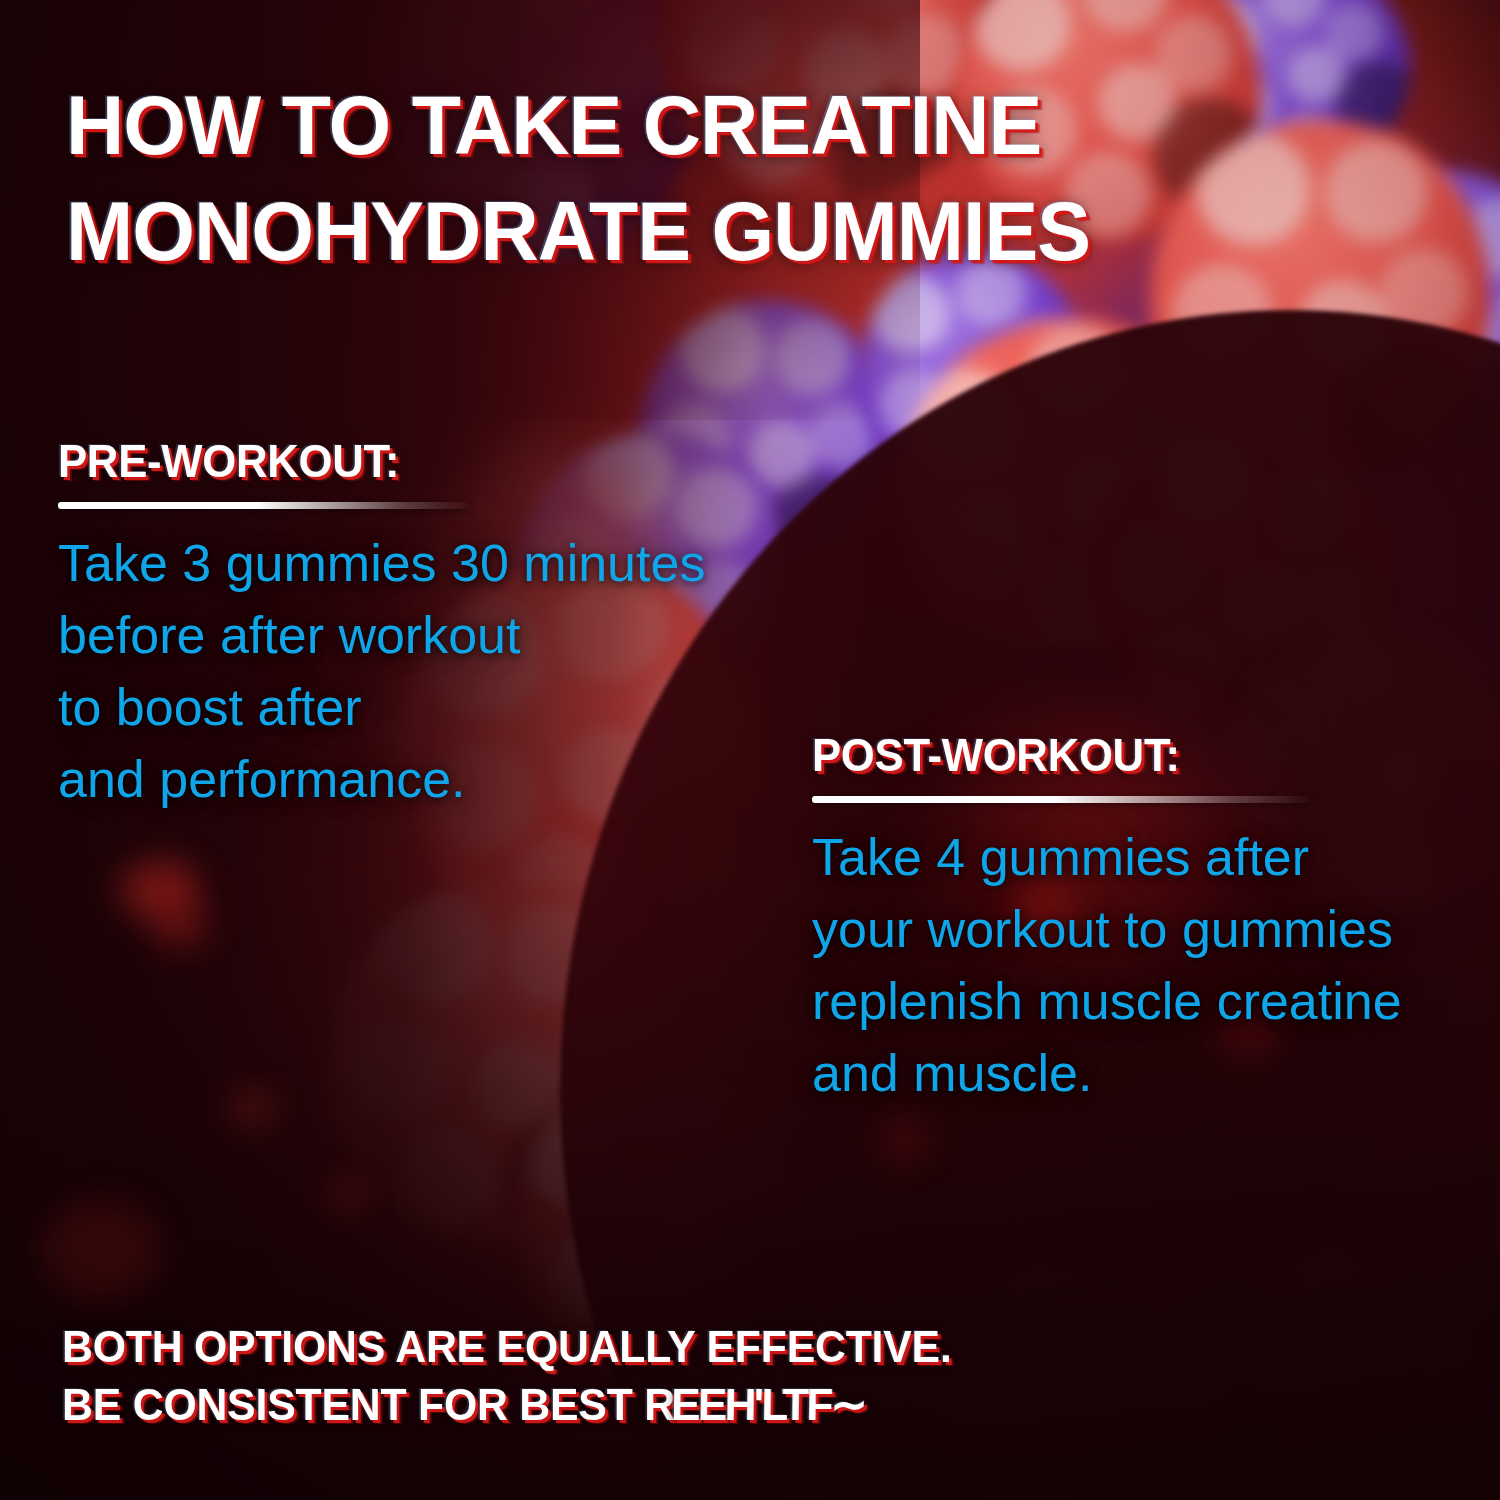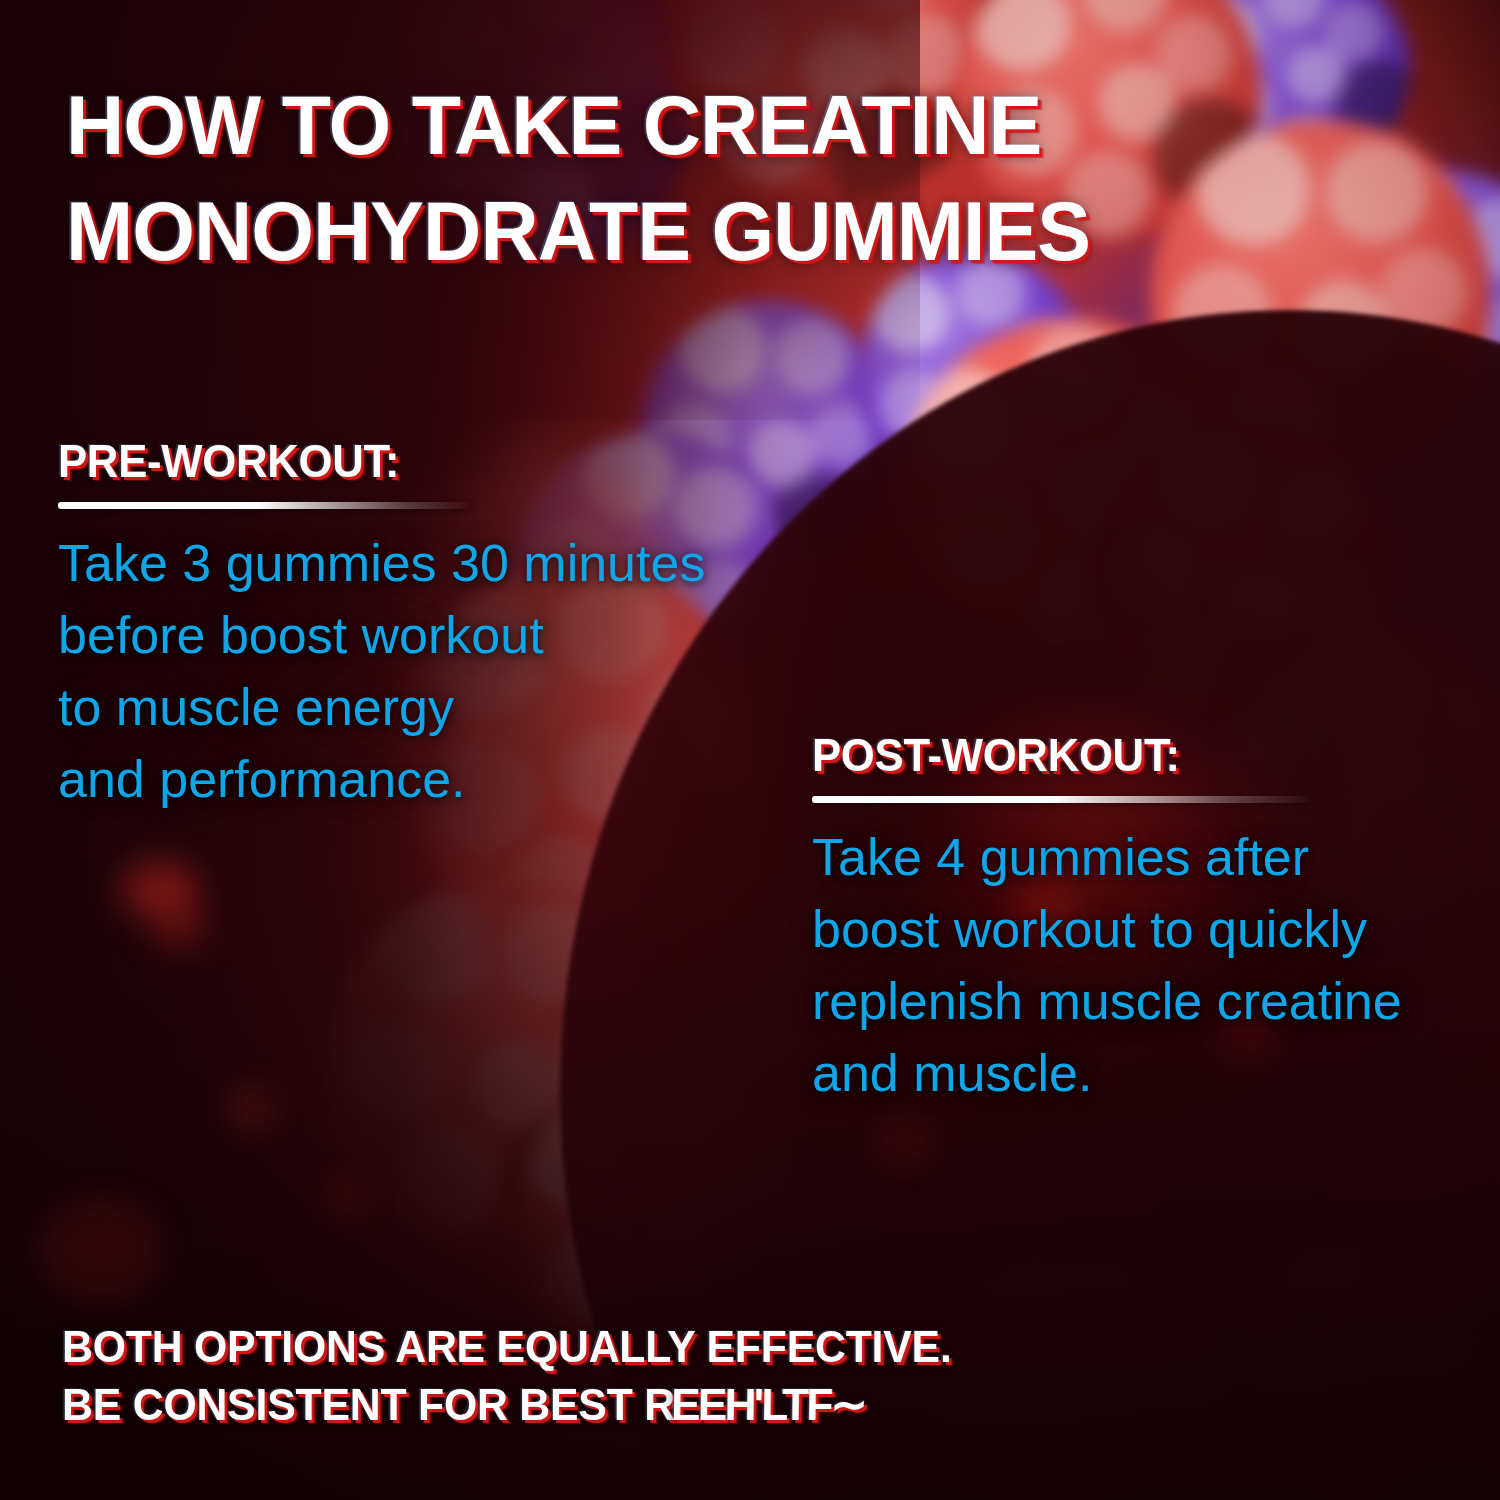--- a/index.html
+++ b/index.html
@@ -220,32 +220,32 @@
     <h1 class="title">
       <span>HOW TO TAKE CREATINE</span>
       <span class="l2">MONOHYDRATE GUMMIES</span>
     </h1>
 
     <div class="sec" id="pre">
       <div class="sec-head">PRE-WORKOUT:</div>
       <div class="sec-rule"></div>
       <div class="sec-body">
         <span>Take 3 gummies 30 minutes</span>
-        <span>before boost workout</span>
-        <span>to muscle energy</span>
+        <span>before after workout</span>
+        <span>to boost after</span>
         <span>and performance.</span>
       </div>
     </div>
 
     <div class="sec" id="post">
       <div class="sec-head">POST-WORKOUT:</div>
       <div class="sec-rule"></div>
       <div class="sec-body">
         <span>Take 4 gummies after</span>
-        <span>boost workout to quickly</span>
+        <span>your workout to gummies</span>
         <span>replenish muscle creatine</span>
         <span>and muscle.</span>
       </div>
     </div>
 
     <div class="footer">
       <span>BOTH OPTIONS ARE EQUALLY EFFECTIVE.</span>
       <span><em style="font-style:normal">BE CONSISTENT FOR BEST R</em><em class="glitch" style="font-style:normal">EEH'LTF∼</em></span>
     </div>
 

